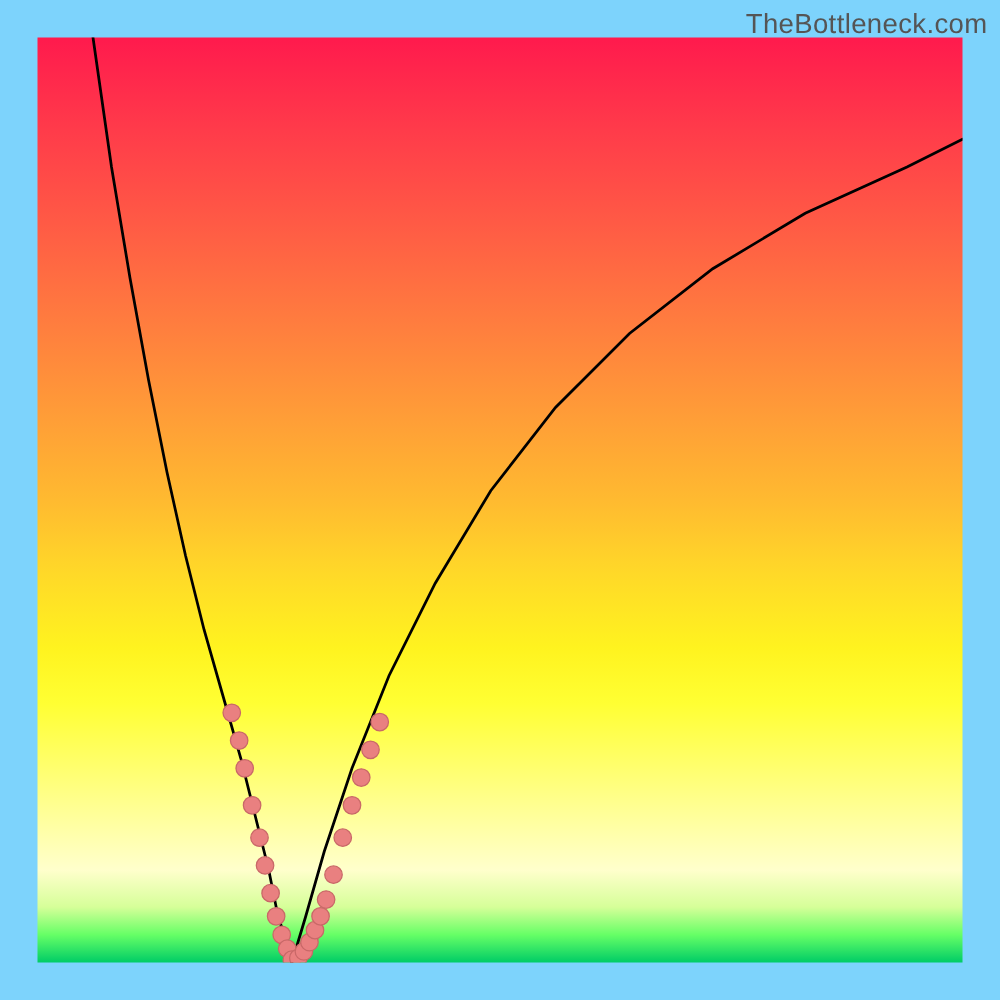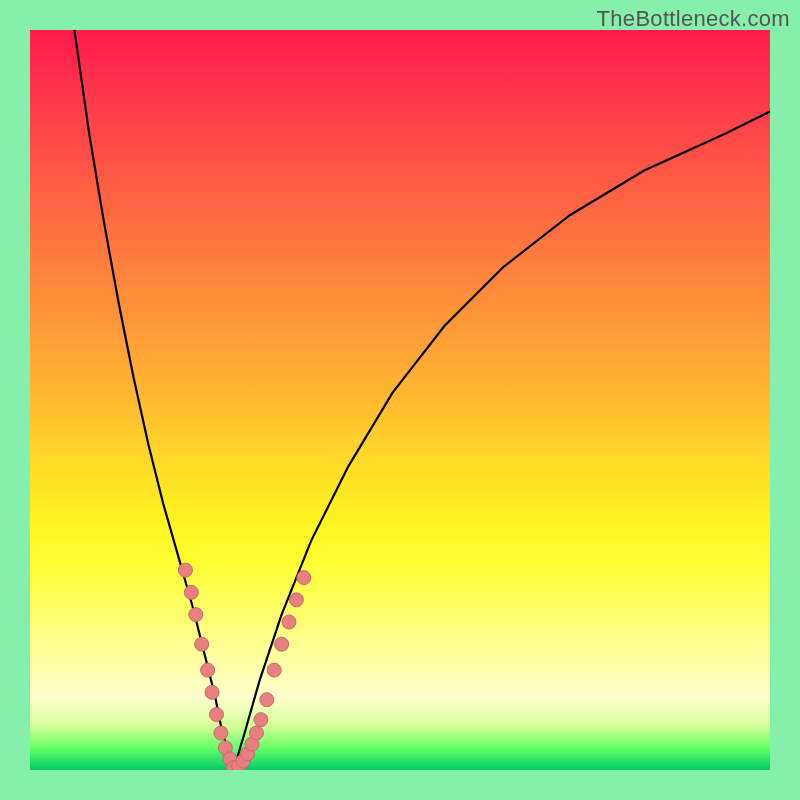--- a/index.html
+++ b/index.html
@@ -8,21 +8,21 @@
     width: 800px;
     height: 800px;
     overflow: hidden;
     background: #000;
     font-family: Arial, Helvetica, sans-serif;
   }
   .frame {
     position: relative;
     width: 800px;
     height: 800px;
-    background: #86efac;
+    background: #7dd3fc;
   }
   .plot-area {
     position: absolute;
     left: 30px;
     top: 30px;
     width: 740px;
     height: 740px;
     background: linear-gradient(
       to bottom,
       #ff1a4d 0%,

